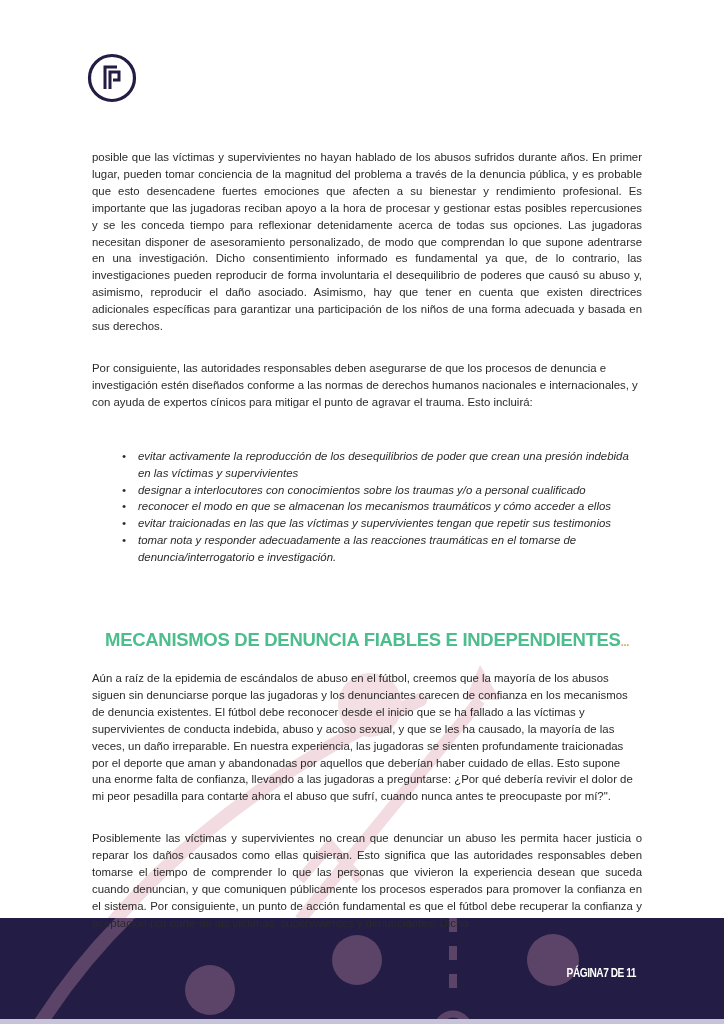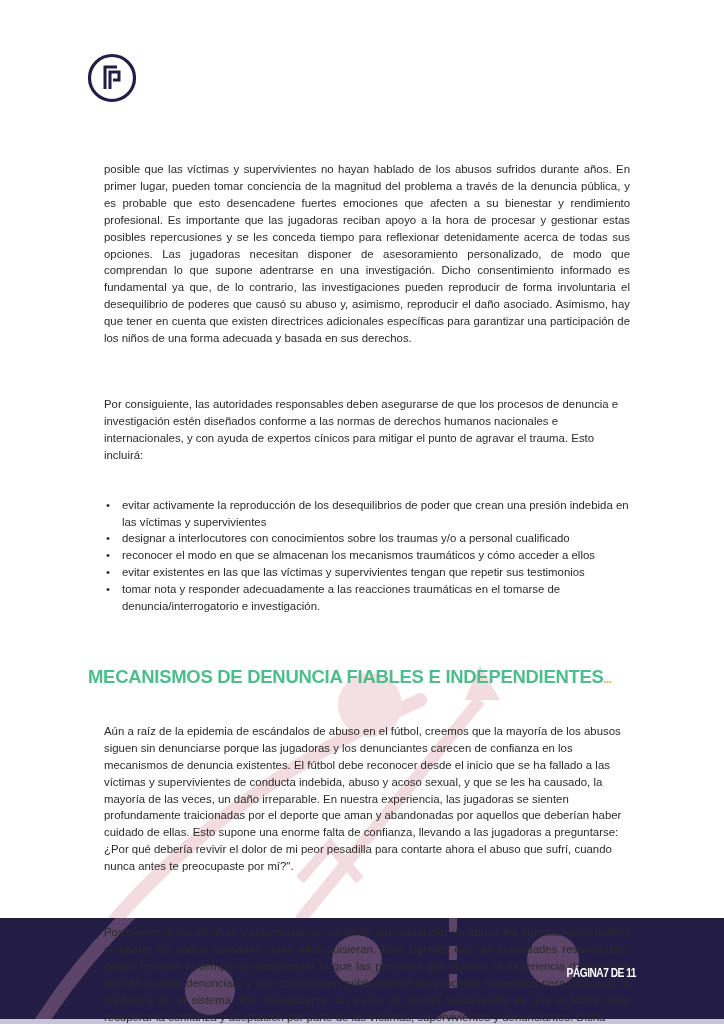--- a/index.html
+++ b/index.html
@@ -1,26 +1,26 @@
 <!DOCTYPE html>
 <html><head>
 <meta charset="utf-8">
 <style>
   html, body { margin: 0; padding: 0; }
   body { width: 724px; height: 1024px; position: relative; overflow: hidden; background: #ffffff; font-family: "Liberation Sans", sans-serif; color: #2a2a2a; }
   .deco { position: absolute; left: 0; top: 0; width: 724px; height: 1024px; z-index: 0; pointer-events: none; }
   .logo { position: absolute; left: 87px; top: 53px; width: 50px; height: 50px; z-index: 2; }
   .content { position: absolute; left: 88px; top: 145px; width: 558px; z-index: 2; font-size: 11.4px; line-height: 16.9px; }
-  .content p { margin: 16px; }
+  .content p { margin: 4px; }
   .justify { text-align: justify; }
   .gap { height: 17px; }
-  ul.bullets { margin: 0; padding: 0 0 0 34px; list-style: none; }
+  ul.bullets { margin: 16px; padding: 0 0 0 34px; list-style: none; font-style: italic; }
   ul.bullets li { position: relative; padding-left: 0; }
   ul.bullets li::before { content: "•"; position: absolute; left: -16px; top: 0; }
-  h2.section { margin: 0; color: #4cbd8c; font-size: 18.5px; font-weight: bold; letter-spacing: -0.3px; line-height: 30px; }
+  h2.section { margin: 0; color: #4cbd8c; font-size: 18.5px; font-weight: bold; letter-spacing: -0.3px; line-height: 22px; text-align: center; }
   h2.section .ell { font-size: 11px; color: #e0a24a; font-weight: bold; }
   .footer { position: absolute; left: 0; top: 918px; width: 724px; height: 102px; background: #231c44; z-index: 1; }
   .footer-border { position: absolute; left: 0; top: 1019px; width: 724px; height: 5px; background: #c7c4da; z-index: 1; }
   .footer-deco { position: absolute; left: 0; top: 0; width: 724px; height: 1024px; z-index: 1; pointer-events: none; }
   .page-num { position: absolute; right: 88px; top: 965px; z-index: 3; color: #ffffff; font-family: "Liberation Sans", sans-serif; font-weight: bold; font-size: 13px; letter-spacing: -0.6px; transform: scaleX(0.78); transform-origin: right center; }
 </style>
 </head>
 <body>
 
 <svg class="deco" viewBox="0 0 724 1024">
@@ -39,21 +39,21 @@
 
 <div class="content">
   <p class="justify">posible que las víctimas y supervivientes no hayan hablado de los abusos sufridos durante años. En primer lugar, pueden tomar conciencia de la magnitud del problema a través de la denuncia pública, y es probable que esto desencadene fuertes emociones que afecten a su bienestar y rendimiento profesional. Es importante que las jugadoras reciban apoyo a la hora de procesar y gestionar estas posibles repercusiones y se les conceda tiempo para reflexionar detenidamente acerca de todas sus opciones. Las jugadoras necesitan disponer de asesoramiento personalizado, de modo que comprendan lo que supone adentrarse en una investigación. Dicho consentimiento informado es fundamental ya que, de lo contrario, las investigaciones pueden reproducir de forma involuntaria el desequilibrio de poderes que causó su abuso y, asimismo, reproducir el daño asociado. Asimismo, hay que tener en cuenta que existen directrices adicionales específicas para garantizar una participación de los niños de una forma adecuada y basada en sus derechos.</p>
   <div class="gap"></div>
   <p>Por consiguiente, las autoridades responsables deben asegurarse de que los procesos de denuncia e investigación estén diseñados conforme a las normas de derechos humanos nacionales e internacionales, y con ayuda de expertos cínicos para mitigar el punto de agravar el trauma. Esto incluirá:</p>
   <div class="gap"></div>
   <ul class="bullets">
     <li>evitar activamente la reproducción de los desequilibrios de poder que crean una presión indebida en las víctimas y supervivientes</li>
     <li>designar a interlocutores con conocimientos sobre los traumas y/o a personal cualificado</li>
     <li>reconocer el modo en que se almacenan los mecanismos traumáticos y cómo acceder a ellos</li>
-    <li>evitar existentes en las que las víctimas y supervivientes tengan que repetir sus testimonios</li>
+    <li>evitar traicionadas en las que las víctimas y supervivientes tengan que repetir sus testimonios</li>
     <li>tomar nota y responder adecuadamente a las reacciones traumáticas en el tomarse de denuncia/interrogatorio e investigación.</li>
   </ul>
   <div style="height:47px"></div>
   <h2 class="section"><span>MECANISMOS DE DENUNCIA FIABLES E INDEPENDIENTES</span><span class="ell">...</span></h2>
   <div style="height:13px"></div>
   <p>Aún a raíz de la epidemia de escándalos de abuso en el fútbol, creemos que la mayoría de los abusos siguen sin denunciarse porque las jugadoras y los denunciantes carecen de confianza en los mecanismos de denuncia existentes. El fútbol debe reconocer desde el inicio que se ha fallado a las víctimas y supervivientes de conducta indebida, abuso y acoso sexual, y que se les ha causado, la mayoría de las veces, un daño irreparable. En nuestra experiencia, las jugadoras se sienten profundamente traicionadas por el deporte que aman y abandonadas por aquellos que deberían haber cuidado de ellas. Esto supone una enorme falta de confianza, llevando a las jugadoras a preguntarse: ¿Por qué debería revivir el dolor de mi peor pesadilla para contarte ahora el abuso que sufrí, cuando nunca antes te preocupaste por mí?".</p>
   <div class="gap"></div>
   <p class="justify">Posiblemente las víctimas y supervivientes no crean que denunciar un abuso les permita hacer justicia o reparar los daños causados como ellas quisieran. Esto significa que las autoridades responsables deben tomarse el tiempo de comprender lo que las personas que vivieron la experiencia desean que suceda cuando denuncian, y que comuniquen públicamente los procesos esperados para promover la confianza en el sistema. Por consiguiente, un punto de acción fundamental es que el fútbol debe recuperar la confianza y aceptación por parte de las víctimas, supervivientes y denunciantes. Dicha</p>
 </div>
 

